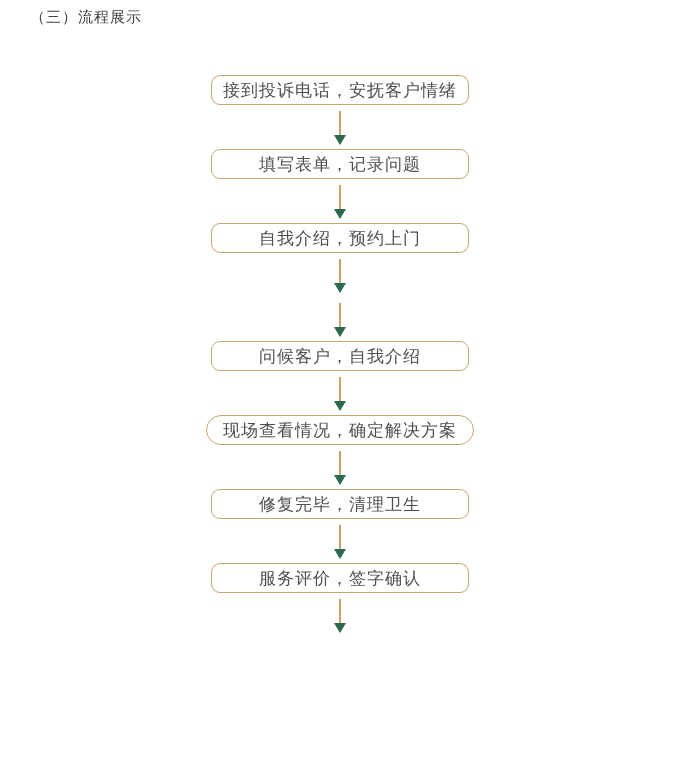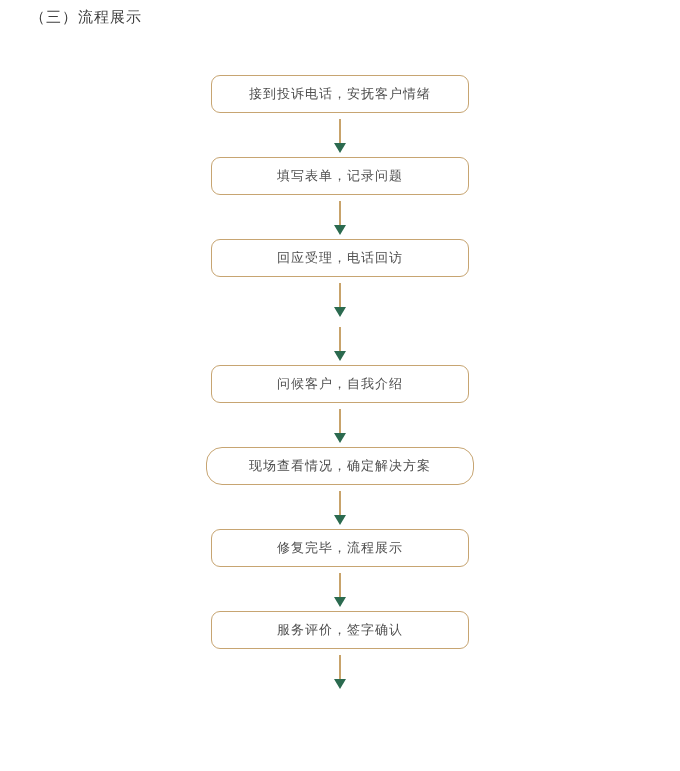--- a/index.html
+++ b/index.html
@@ -33,27 +33,27 @@
   .flow {
     position: absolute;
     top: 75px; left: 0;
     width: 680px;
     display: flex;
     flex-direction: column;
     align-items: center;
   }
   .flow-box {
     width: 258px;
-    height: 38px;
+    height: 30px;
     border: 1.5px solid var(--box-border);
     border-radius: 9px;
     display: flex;
     align-items: center;
     justify-content: center;
-    font-size: 13px;
+    font-size: 17px;
     color: var(--box-text);
     letter-spacing: 1px;
     white-space: nowrap;
     background: var(--page-bg);
   }
   .flow-box.wide { width: 268px; border-radius: 16px; }
   .flow-arrow {
     height: 44px;
     display: flex;
     flex-direction: column;
@@ -92,21 +92,21 @@
 
     <div class="flow-box">
       <span>填写表单，记录问题</span>
     </div>
     <div class="flow-arrow">
       <div class="stem"></div>
       <div class="head"></div>
     </div>
 
     <div class="flow-box">
-      <span>回应受理，电话回访</span>
+      <span>自我介绍，预约上门</span>
     </div>
     <div class="flow-arrow">
       <div class="stem"></div>
       <div class="head"></div>
     </div>
 
     <div class="flow-arrow">
       <div class="stem"></div>
       <div class="head"></div>
     </div>
@@ -121,21 +121,21 @@
 
     <div class="flow-box wide">
       <span>现场查看情况，确定解决方案</span>
     </div>
     <div class="flow-arrow">
       <div class="stem"></div>
       <div class="head"></div>
     </div>
 
     <div class="flow-box">
-      <span>修复完毕，流程展示</span>
+      <span>修复完毕，清理卫生</span>
     </div>
     <div class="flow-arrow">
       <div class="stem"></div>
       <div class="head"></div>
     </div>
 
     <div class="flow-box">
       <span>服务评价，签字确认</span>
     </div>
     <div class="flow-arrow">

